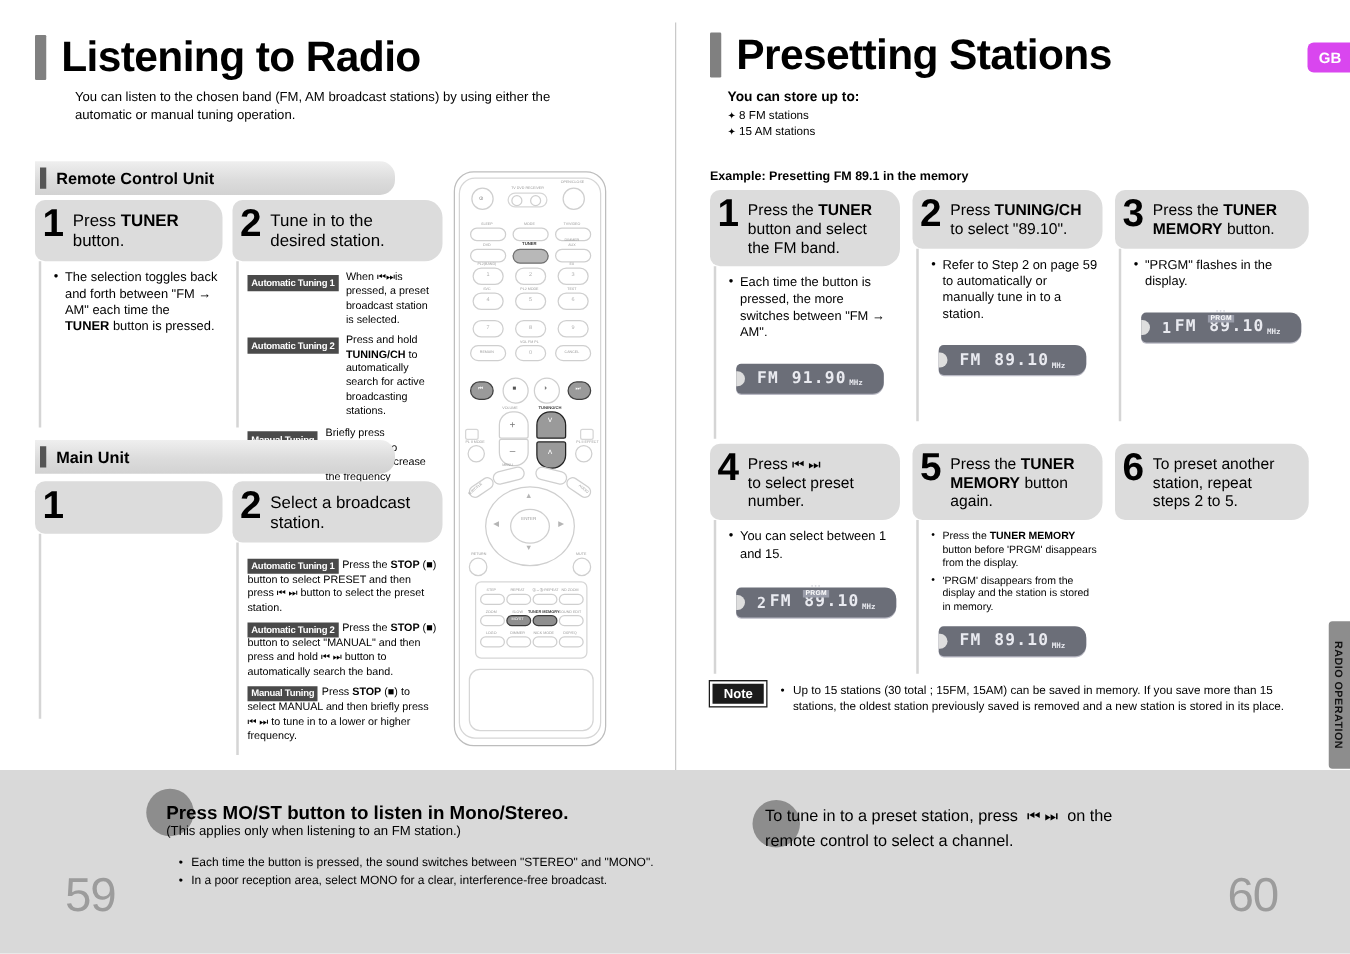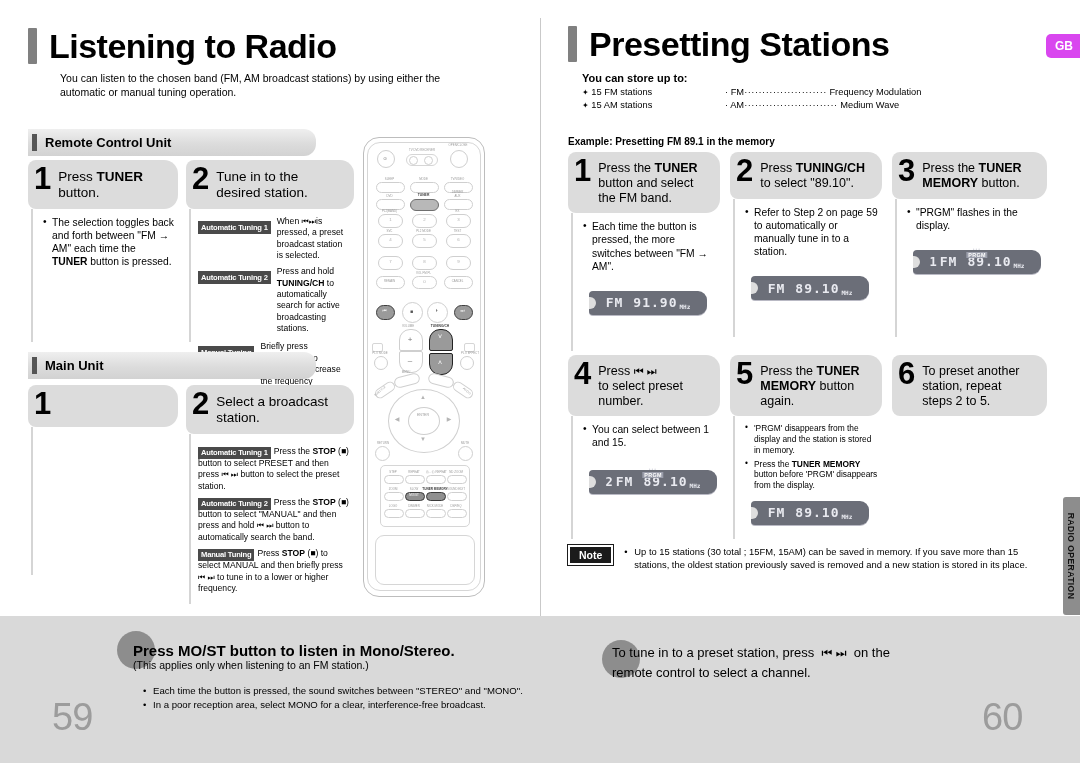--- a/index.html
+++ b/index.html
@@ -406,28 +406,24 @@
   <div id="right-page">
 
     <div class="h1row" style="position:absolute;left:28px;top:26px;">
       <span class="bar"></span>
       <h1 class="title">Presetting Stations</h1>
     </div>
 
     <div class="store-title" style="position:absolute;left:42px;top:72px;">You can store up to:</div>
 
     <div style="position:absolute;left:42px;top:86px;">
-      <div class="store-line"><span class="star">✦</span> <span>15 FM stations</span></div>
+      <div class="store-line"><span class="star">✦</span> <span>8 FM stations</span></div>
       <div class="store-line"><span class="star">✦</span> <span>15 AM stations</span></div>
     </div>
 
-    <div style="position:absolute;left:185px;top:86px;">
-      <div class="store-line">· <span>FM</span><span class="dots">·······················</span> <span>Frequency Modulation</span></div>
-      <div class="store-line">· <span>AM</span><span class="dots">··························</span> <span>Medium Wave</span></div>
-    </div>
 
     <div style="position:absolute;left:28px;top:136px;font-size:10px;font-weight:bold;">Example: Presetting FM 89.1 in the memory</div>
 
     <div class="step-card" style="position:absolute;left:28px;top:152px;width:152px;">
       <div class="step-head">
         <span class="step-num">1</span>
         <span class="step-txt" style="font-size:12.5px;">Press the <b>TUNER</b><br>button and select<br>the FM band.</span>
       </div>
       <div class="step-body" style="height:125px;">
         <div class="bullet">Each time the button is pressed, the more switches between "FM → AM".</div>
@@ -493,22 +489,22 @@
         </div>
       </div>
     </div>
 
     <div class="step-card" style="position:absolute;left:190px;top:355px;width:152px;">
       <div class="step-head">
         <span class="step-num">5</span>
         <span class="step-txt" style="font-size:12.5px;">Press the <b>TUNER</b><br><b>MEMORY</b> button<br>again.</span>
       </div>
       <div class="step-body" style="height:110px;">
+        <div class="bullet" style="font-size:8.4px;">Press the <b>TUNER MEMORY</b> button before 'PRGM' disappears from the display.</div>
         <div class="bullet" style="font-size:8.4px;">'PRGM' disappears from the display and the station is stored in memory.</div>
-        <div class="bullet" style="font-size:8.4px;">Press the <b>TUNER MEMORY</b> button before 'PRGM' disappears from the display.</div>
         <div class="lcd" style="width:118px;height:24px;margin:10px 0 0 6px;">
           <span class="notch"></span>
           <span class="seg" style="font-size:13px;">FM</span>
           <span class="seg" style="font-size:13px;margin-left:10px;">89.10</span>
           <span class="seg mhz">MHz</span>
         </div>
       </div>
     </div>
 
     <div class="step-card" style="position:absolute;left:352px;top:355px;width:155px;">

